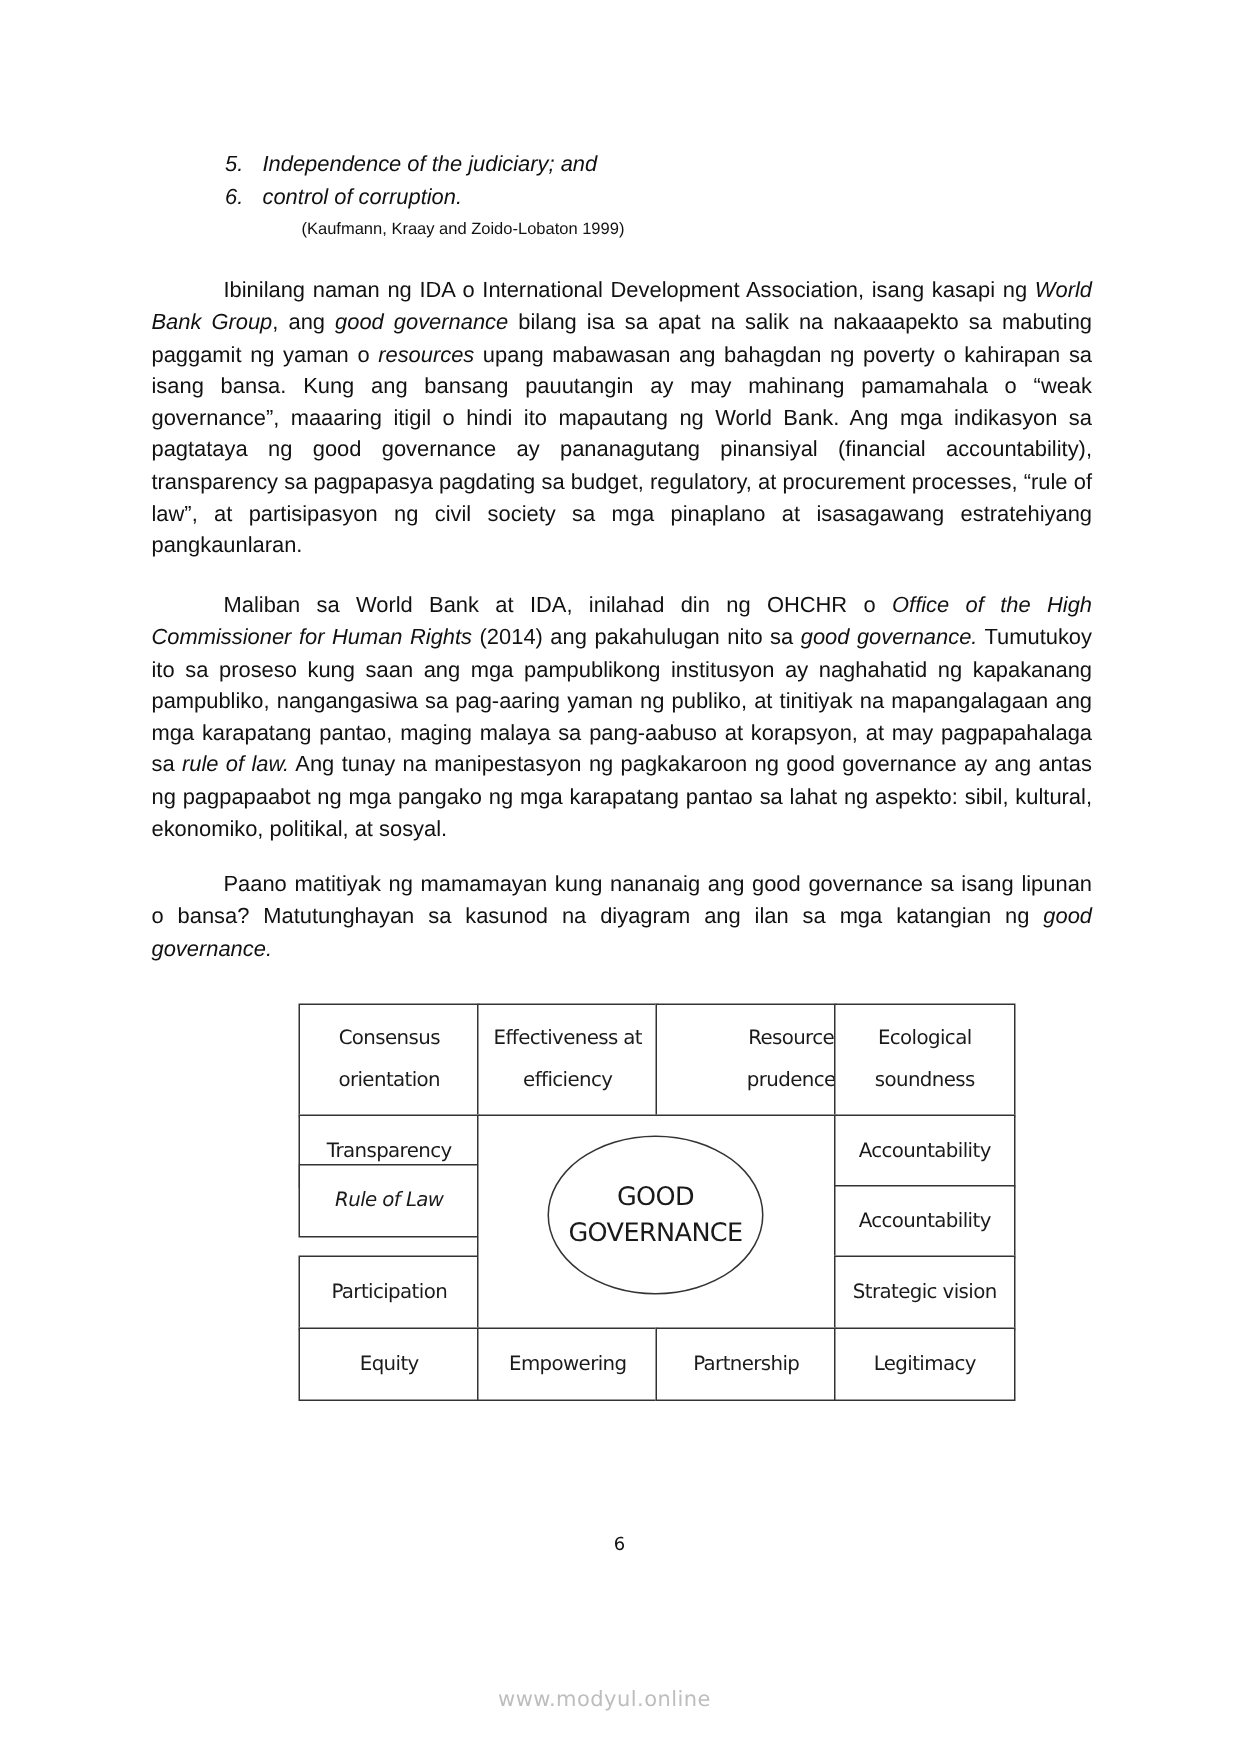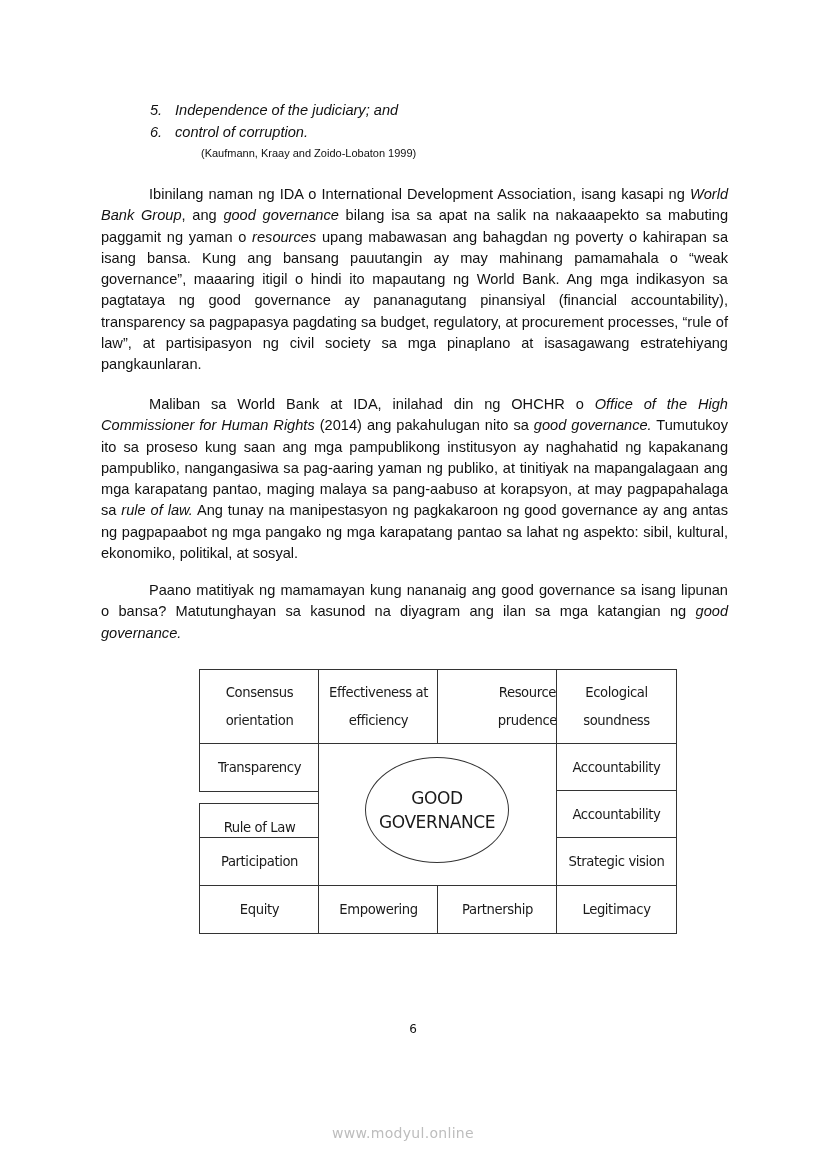--- a/index.html
+++ b/index.html
@@ -162,21 +162,21 @@
       <div><span>Effectiveness at</span><br><span>efficiency</span></div>
     </div>
     <div class="cell" style="left:238px;top:0;width:121px;height:76px;justify-content:flex-end;">
       <div><span>Resource</span><br><span>prudence</span></div>
     </div>
     <div class="cell" style="left:357px;top:0;width:121px;height:76px;">
       <div><span>Ecological</span><br><span>soundness</span></div>
     </div>
 
     <div class="cell" style="left:0;top:74px;width:121px;height:49px;">Transparency</div>
-    <div class="cell" style="left:0;top:134px;width:121px;height:49px;">Rule of Law</div>
+    <div class="cell" style="left:0;top:107px;width:121px;height:49px;font-style:italic;">Rule of Law</div>
     <div class="cell" style="left:0;top:168px;width:121px;height:50px;">Participation</div>
 
     <div class="center-area" style="left:119px;top:74px;width:240px;height:144px;">
       <div class="ellipse" style="left:46px;top:13px;">
         <span>GOOD</span>
         <span>GOVERNANCE</span>
       </div>
     </div>
 
     <div class="cell" style="left:357px;top:74px;width:121px;height:49px;">Accountability</div>

